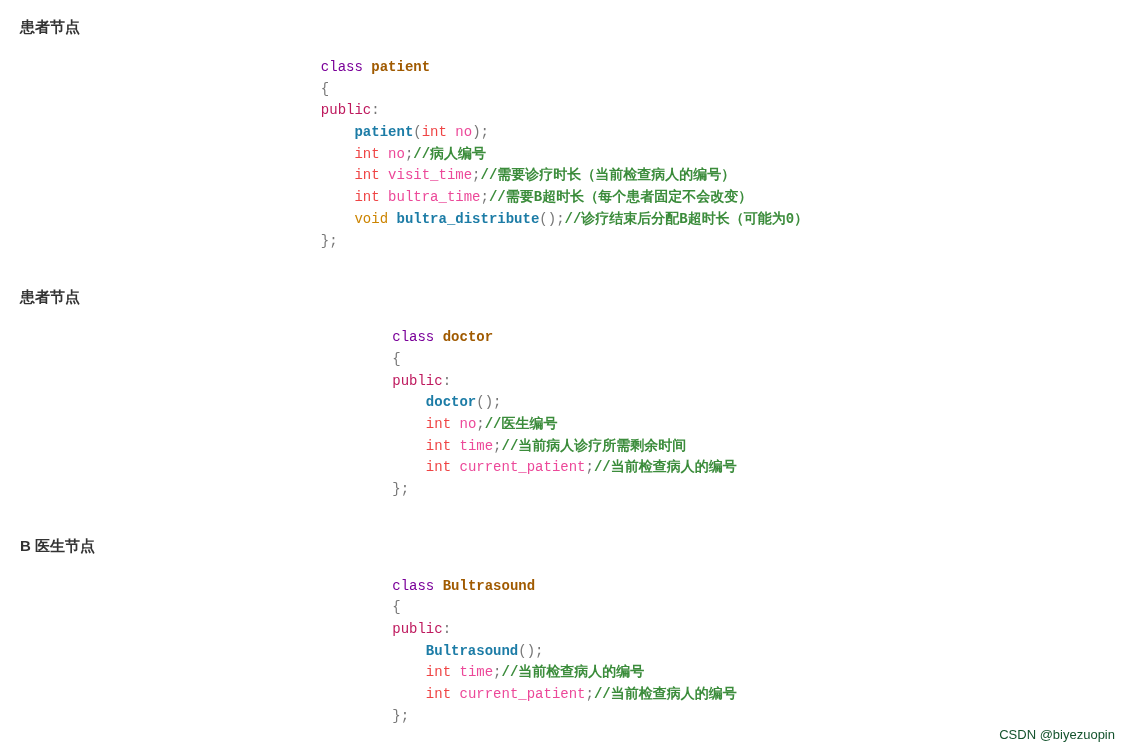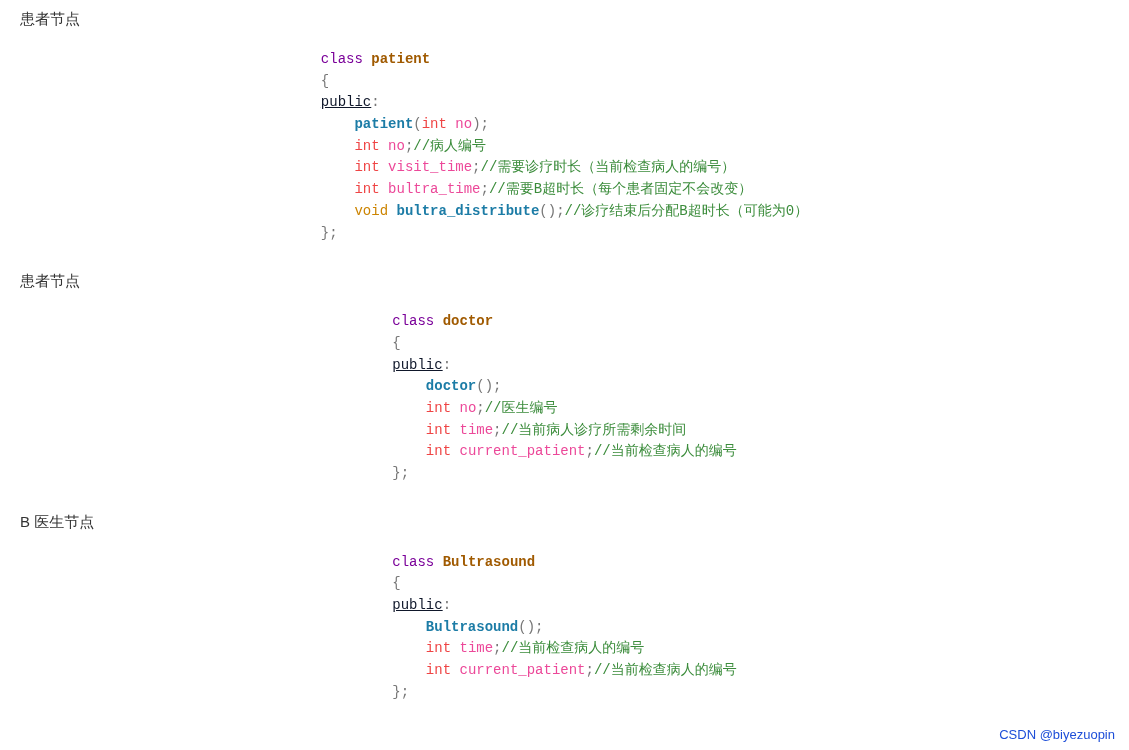--- a/index.html
+++ b/index.html
@@ -10,52 +10,53 @@
     body {
       font-family: "Microsoft YaHei", "SimSun", sans-serif;
       background: #ffffff;
       width: 1129px;
       padding: 10px 20px;
     }
     .section-heading {
       font-size: 15px;
       color: #333;
       margin-bottom: 20px;
-      font-weight: normal;
+      margin-top: 8px;
+      font-weight: bold;
     }
     .code-block {
       font-family: Consolas, "Courier New", monospace;
       font-size: 14px;
       line-height: 1.55;
       white-space: pre;
       margin-bottom: 28px;
       color: #777;
       text-align: left;
       display: inline-block;
     }
     .code-wrapper {
       text-align: center;
     }
     .kw-class { color: #7a0099; }
-    .kw-public { color: #0f172a; text-decoration: underline; }
+    .kw-public { color: #be185d; }
     .kw-type { color: #ef4444; }
     .kw-void { color: #cc8400; }
     .identifier { color: #ec4899; }
     .classname { color: #a05a00; font-weight: bold; }
     .funcname { color: #1c7ca6; font-weight: bold; }
-    .comment { color: #3b8c3b; }
+    .comment { color: #3b8c3b; font-weight: bold; }
     .paren { color: #777; }
     .brace { color: #777; }
     .semi { color: #777; }
     .watermark {
       position: fixed;
       bottom: 8px;
       right: 14px;
       font-size: 13px;
-      color: #1d4ed8;
+      color: #14532d;
       font-family: Arial, sans-serif;
       text-align: center;
     }
   </style>
 </head>
 <body>
 
 <h2 class="section-heading">患者节点</h2>
 
 <div class="code-wrapper">

